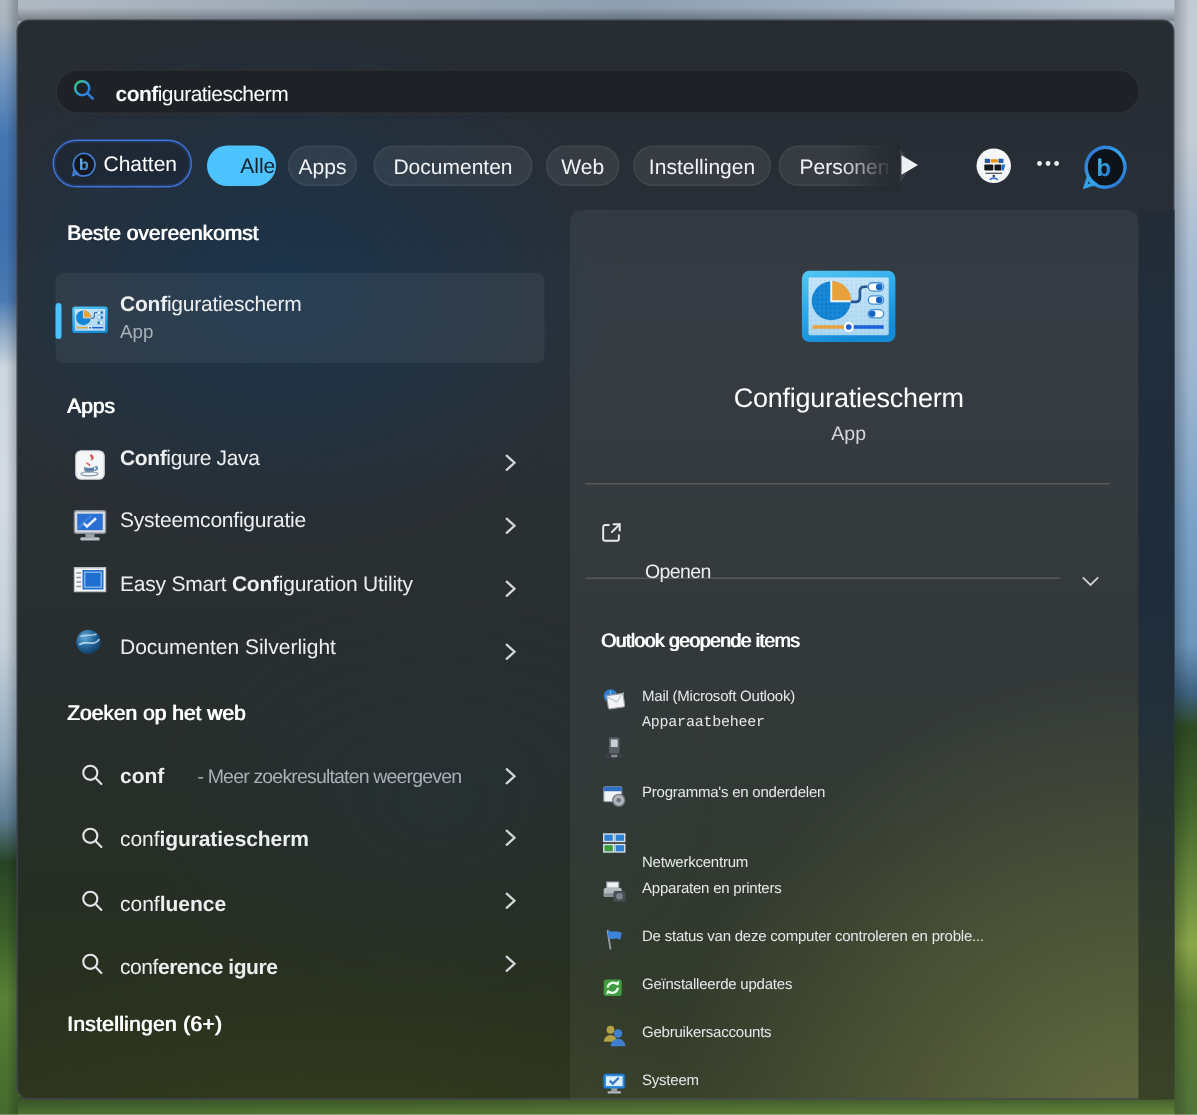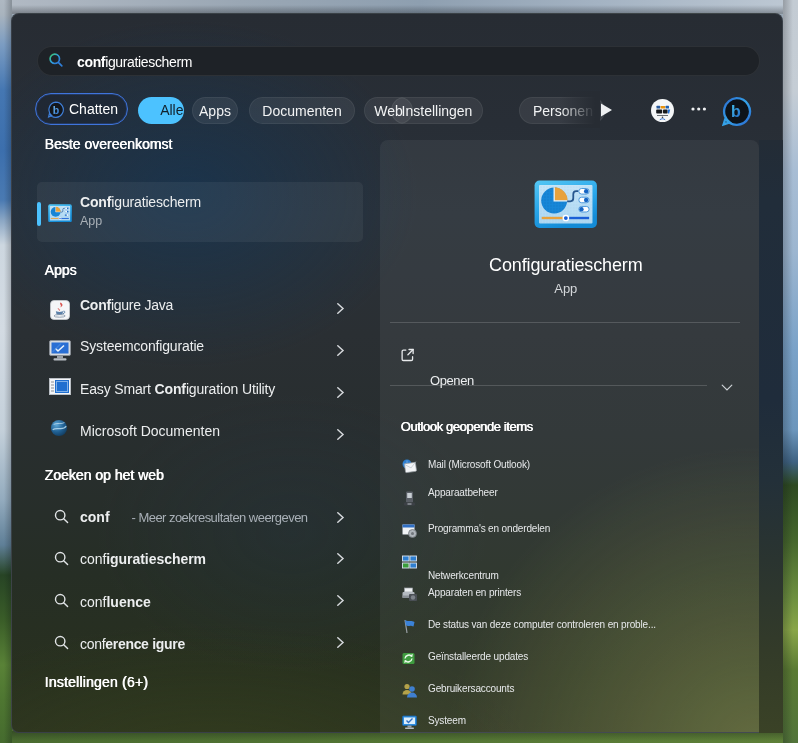--- a/index.html
+++ b/index.html
@@ -85,21 +85,21 @@
         <stop offset="1" stop-color="#2468c8"></stop>
       </linearGradient>
     </defs>
   <path d="M9 1.2 A7.8 7.8 0 1 1 2.4 13.2 L1.6 16.4 L5 15.1 A7.8 7.8 0 0 1 9 1.2 Z" fill="#14171c" stroke="#3f7fd8" stroke-width="1.2"></path>
   <text x="5.8" y="13" font-size="11" font-weight="bold" fill="url(#bg1)" font-family="Liberation Sans">b</text>
 </svg>
 <div class="abs" style="left:138px;top:96.5px;width:45.5px;height:27.5px;border-radius:14px;background:#4cc2ff;color:#11202b;font-size:14px;text-align:right;line-height:27.5px;">Alle</div>
 <div class="chip2" style="left:192px;width:46px;">Apps</div>
 <div class="chip2" style="left:249px;width:106px;">Documenten</div>
 <div class="chip2" style="left:364px;width:49px;">Web</div>
-<div class="chip2" style="left:391px;width:92px;">Instellingen</div>
+<div class="chip2" style="left:422px;width:92px;">Instellingen</div>
 <div class="chip2" style="left:519px;width:86px;text-align:left;padding-left:13px;">Personen</div>
 <div class="abs" style="left:560px;top:91px;width:40px;height:37px;background:linear-gradient(90deg, rgba(39,44,51,0) 0%, #272c33 88%);"></div>
 <svg class="abs" style="left:599px;top:102px;" width="15" height="16" viewBox="0 0 15 16">
   <path d="M2 1.5 L13 8 L2 14.5 Z" fill="#eef0f2"></path>
 </svg>
 <div class="abs" style="left:650.5px;top:98.5px;width:23px;height:23px;border-radius:50%;background:#f4f6f7;"></div>
 <svg class="abs" style="left:650.5px;top:98.5px;" width="23" height="23" viewBox="0 0 23 23">
   <rect x="5.5" y="6.8" width="3.6" height="2.8" rx="0.5" fill="#2a5a9c"></rect>
   <rect x="9.6" y="7.1" width="4.6" height="2.3" rx="0.5" fill="#e8920c"></rect>
   <rect x="14.6" y="6.8" width="3.4" height="2.8" rx="0.5" fill="#2060b0"></rect>
@@ -124,21 +124,21 @@
       </linearGradient>
   <linearGradient id="bg3" x1="0" y1="0" x2="1" y2="1">
         <stop offset="0" stop-color="#47c8f2"></stop>
         <stop offset="1" stop-color="#1e5fc0"></stop>
       </linearGradient>
     </defs>
   <path d="M15.5 2.2 A13.3 13.3 0 1 1 4.4 22.6 L2.6 28.4 L8.8 26.4 A13.3 13.3 0 0 1 15.5 2.2 Z" fill="#0d1319" stroke="url(#bg2)" stroke-width="2.3"></path>
   <text x="10" y="21" font-size="16" font-weight="bold" fill="url(#bg3)" font-family="Liberation Sans">b</text>
 </svg>
 
-<div class="hdr" style="top:136px;">Beste overeenkomst</div>
+<div class="hdr" style="top:147px;">Beste overeenkomst</div>
 <div class="abs" style="left:37px;top:181.5px;width:326px;height:60.5px;background:rgba(255,255,255,0.055);border-radius:5px;"></div>
 <div class="abs" style="left:37px;top:202px;width:3.5px;height:23.5px;background:#4cc2ff;border-radius:2px;"></div>
 <svg class="abs" style="left:48px;top:203.5px;" width="24" height="18.5" viewBox="0 0 64 49">
   <defs>
     <linearGradient id="cpf" x1="0" y1="0" x2="0.4" y2="1">
         <stop offset="0" stop-color="#55c7f4"></stop>
         <stop offset="0.55" stop-color="#2aa7ea"></stop>
         <stop offset="1" stop-color="#138bd6"></stop>
       </linearGradient>
     <linearGradient id="cpi" x1="0" y1="0" x2="0" y2="1">
@@ -171,21 +171,21 @@
   <circle cx="32.1" cy="38.4" r="3.4" fill="#ffffff"></circle>
   <circle cx="32.1" cy="38.4" r="1.9" fill="#1a5fd6"></circle>
 </svg>
 <div class="row-title" style="top:194.2px;letter-spacing:-0.15px;"><b>Conf</b>iguratiescherm</div>
 <div class="abs" style="left:80px;top:214.4px;color:#a9b0b7;font-size:12.5px;">App</div>
 
 <div class="hdr" style="top:262.2px;">Apps</div>
 <div class="row-title" style="top:296.8px;letter-spacing:-0.25px;"><b>Conf</b>igure Java</div>
 <div class="row-title" style="top:338.4px;letter-spacing:-0.15px;">Systeemconfiguratie</div>
 <div class="row-title" style="top:380.9px;letter-spacing:-0.15px;">Easy Smart <b>Conf</b>iguration Utility</div>
-<div class="row-title" style="top:422.9px;">Microsoft Documenten</div>
+<div class="row-title" style="top:422.9px;">Documenten Silverlight</div>
 
 <svg class="abs" style="left:50px;top:299.5px;" width="20" height="20" viewBox="0 0 20 20">
   <rect x="0.5" y="0.5" width="19" height="19" rx="3.5" fill="#f5f6f8" stroke="#c9cdd1" stroke-width="0.8"></rect>
   <path d="M10.6 2.6 C8.8 4.2 12.4 5.2 10.2 7.4 C13.6 6 12.8 4 10.6 2.6 Z" fill="#d9534f"></path>
   <path d="M8.2 8.4 C7 9.4 10.8 9.2 9.4 10.6" fill="none" stroke="#d9534f" stroke-width="0.9"></path>
   <path d="M5.8 10.8 c0 1.5 7.4 1.5 7.4 0 l-0.7 3.4 c-1.8 1 -4.6 1 -6 0 Z" fill="#5b80a8"></path>
   <path d="M13.4 11.2 c1.8 -0.4 2.2 1.8 -0.4 2.4" fill="none" stroke="#5b80a8" stroke-width="1"></path>
   <ellipse cx="9.6" cy="15.9" rx="5.6" ry="1.3" fill="none" stroke="#8a9aac" stroke-width="0.9"></ellipse>
 </svg>
 <svg class="abs" style="left:49px;top:340px;" width="22" height="21" viewBox="0 0 22 21">
@@ -297,21 +297,21 @@
   <line x1="13" y1="1.6" x2="7.4" y2="7.2" stroke="#e8eaec" stroke-width="1.4" stroke-linecap="round"></line>
 </svg>
 <div class="abs" style="left:430px;top:346.6px;color:#eceef0;font-size:13px;letter-spacing:-0.4px;margin-top:26px;">Openen</div>
 <div class="abs" style="left:389.5px;top:385.4px;width:317px;height:1px;background:rgba(255,255,255,0.16);"></div>
 <svg class="abs" style="left:721px;top:383.5px;" width="12" height="8" viewBox="0 0 12 8">
   <path d="M1.2 1.2 L6 6 L10.8 1.2" fill="none" stroke="#cdd1d5" stroke-width="1.2" stroke-linecap="round"></path>
 </svg>
 <div class="abs" style="left:400.5px;top:419px;color:#ffffff;font-size:13px;text-shadow:0.6px 0 0 currentColor;letter-spacing:-0.4px;">Outlook geopende items</div>
 
 <div class="recent-txt" style="top:459.3px;">Mail (Microsoft Outlook)</div>
-<div class="recent-txt" style="top:487px;">Apparaatbeheer</div>
+<div class="recent-txt" style="top:477px;font-family:Liberation Mono, monospace;">Apparaatbeheer</div>
 <div class="recent-txt" style="top:523.3px;">Programma's en onderdelen</div>
 <div class="recent-txt" style="top:555.3px;margin-top:15px;">Netwerkcentrum</div>
 <div class="recent-txt" style="top:587.3px;">Apparaten en printers</div>
 <div class="recent-txt" style="top:619.3px;">De status van deze computer controleren en proble...</div>
 <div class="recent-txt" style="top:651.3px;">Geïnstalleerde updates</div>
 <div class="recent-txt" style="top:683.3px;">Gebruikersaccounts</div>
 <div class="recent-txt" style="top:715.3px;">Systeem</div>
 
 <svg class="abs" style="left:401px;top:458px;" width="17" height="17" viewBox="0 0 17 17">
   <circle cx="6" cy="6" r="4.5" fill="#2f7fd0"></circle>

